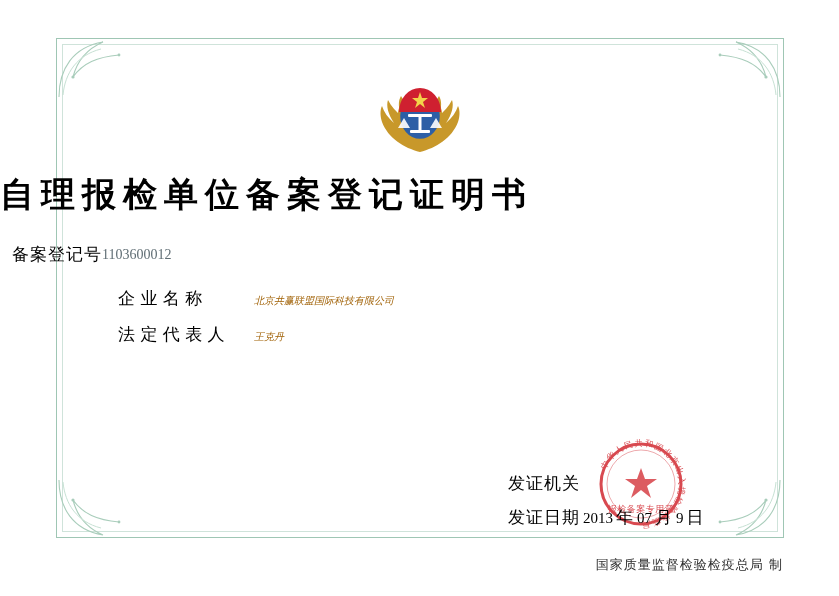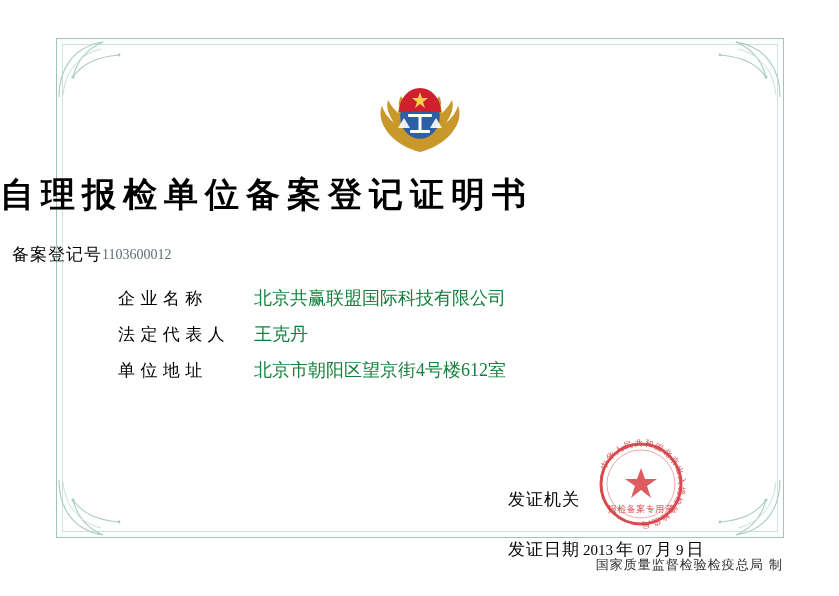--- a/index.html
+++ b/index.html
@@ -119,39 +119,39 @@
   .field-label {
     display: inline-block;
     width: 136px;
     font-family: "DejaVu Serif", "Liberation Serif", serif;
     font-size: 17px;
     color: #000;
     letter-spacing: 0px;
   }
   .field-value {
     font-family: "Liberation Serif", "DejaVu Serif", serif;
-    font-size: 18px;
-    color: #15803d;
+    font-size: 10px;
+    color: #a16207;
+    font-style: italic;
   }
 
   
   .issue-block {
     position: absolute;
     left: 508px;
     top: 466px;
     width: 280px;
   }
   .issue-row {
     height: 34px;
     line-height: 34px;
     white-space: nowrap;
     font-family: "DejaVu Serif", "Liberation Serif", serif;
     font-size: 17px;
     color: #000;
-    margin-top: 16px;
   }
   .issue-row .lbl { letter-spacing: 1px; }
   .issue-row .date-num {
     font-family: "Liberation Serif", serif;
     font-size: 15px;
     color: #000000;
     padding: 0 3px;
   }
 
   
@@ -254,23 +254,20 @@
 
     <div class="field-row">
       <span class="field-label">企 业 名 称</span><span class="field-value">北京共赢联盟国际科技有限公司</span>
     </div>
 
     <div class="field-row">
       <span class="field-label">法 定 代 表 人</span><span class="field-value">王克丹</span>
     </div>
 
 
-    <div class="field-row">
-      <span class="field-label">单 位 地 址</span><span class="field-value">北京市朝阳区望京街4号楼612室</span>
-    </div>
 
   </div>
 
   <div class="seal">
     <svg width="104" height="104" viewBox="0 0 104 104">
       <defs>
         <path id="sealArc" d="M52,52 m-38,0 a38,38 0 1,1 76,0 a38,38 0 1,1 -76,0"></path>
       </defs>
       <circle cx="52" cy="52" r="40" fill="none" stroke="#d0222a" stroke-width="3"></circle>
       <circle cx="52" cy="52" r="34" fill="none" stroke="#d0222a" stroke-width="0.8" opacity="0.6"></circle>

